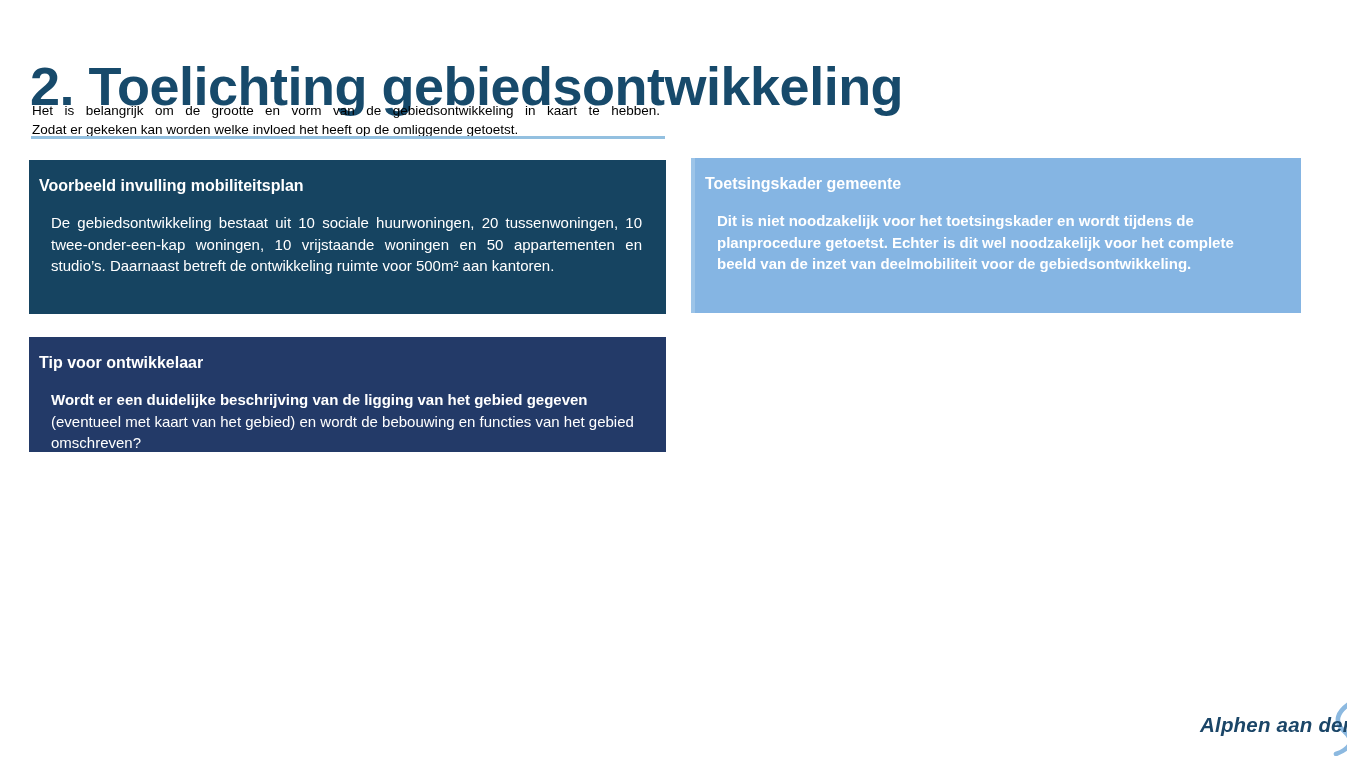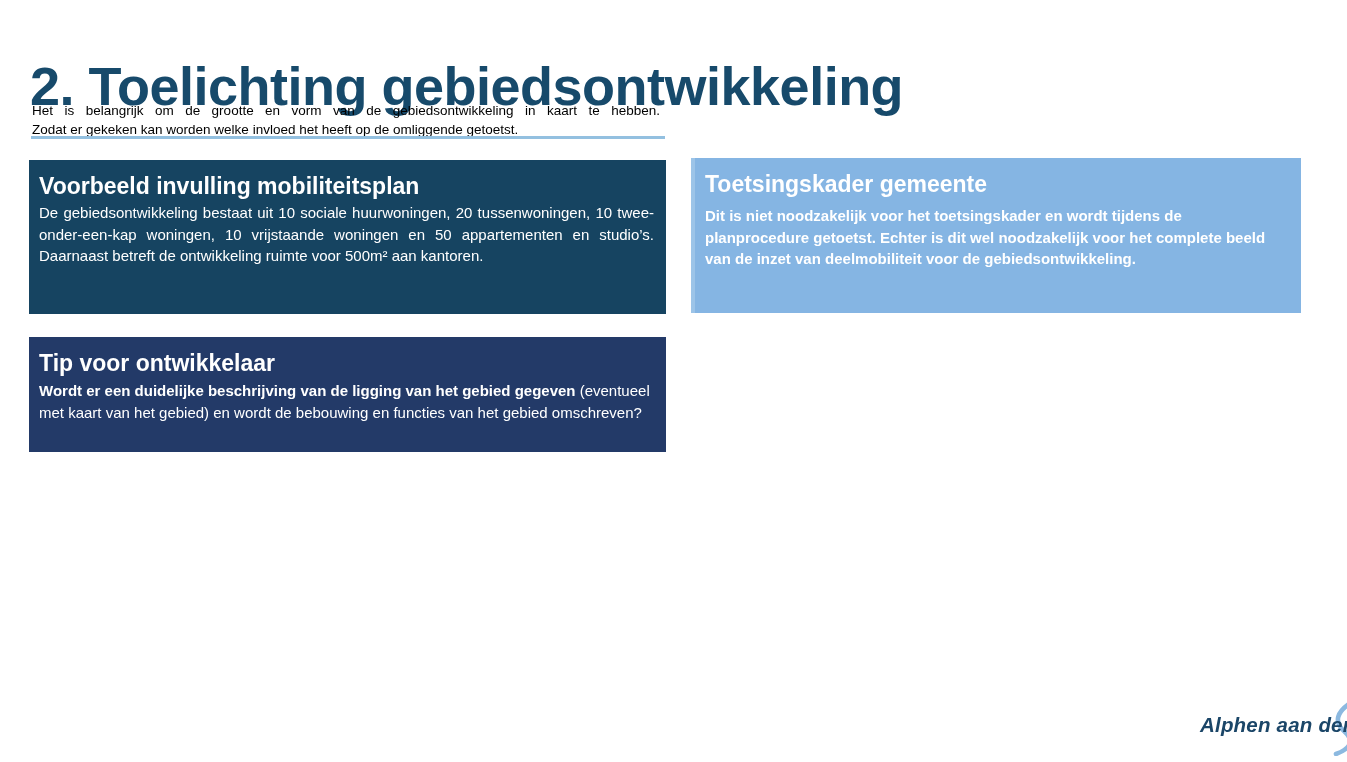--- a/index.html
+++ b/index.html
@@ -59,32 +59,32 @@
   }
 
   
   .card {
     position: absolute;
     box-sizing: border-box;
     padding: 12px 12px 10px 10px;
   }
 
   .card-title {
-    font-size: 23px;
+    font-size: 16px;
     line-height: 28px;
     font-weight: bold;
     color: #ffffff;
     margin: 0 0 2px 0;
   }
 
   .card-body {
     font-size: 15px;
     line-height: 21.5px;
     color: #ffffff;
-    margin: 0;
+    margin: 12px;
   }
 
   
   #card-example {
     left: 29px;
     top: 160px;
     width: 637px;
     height: 154px;
     background: #164461;
   }

